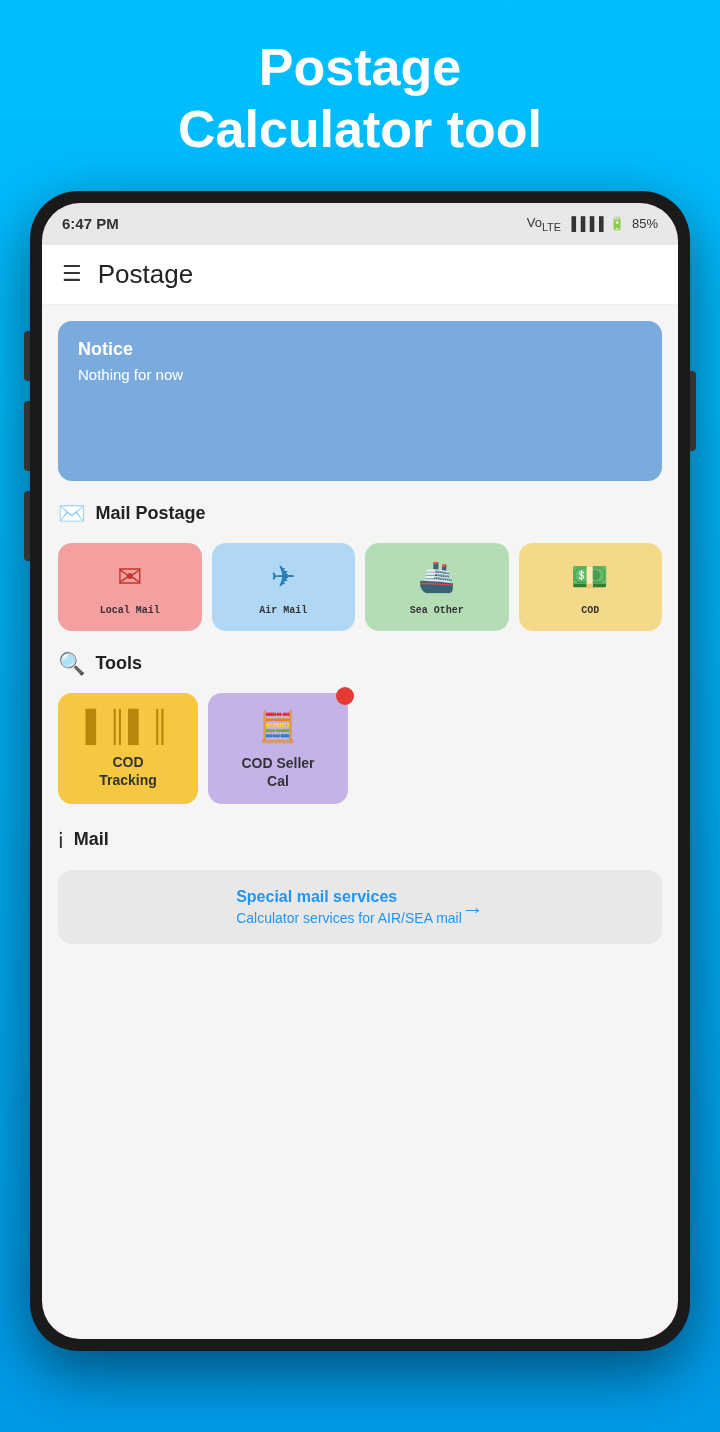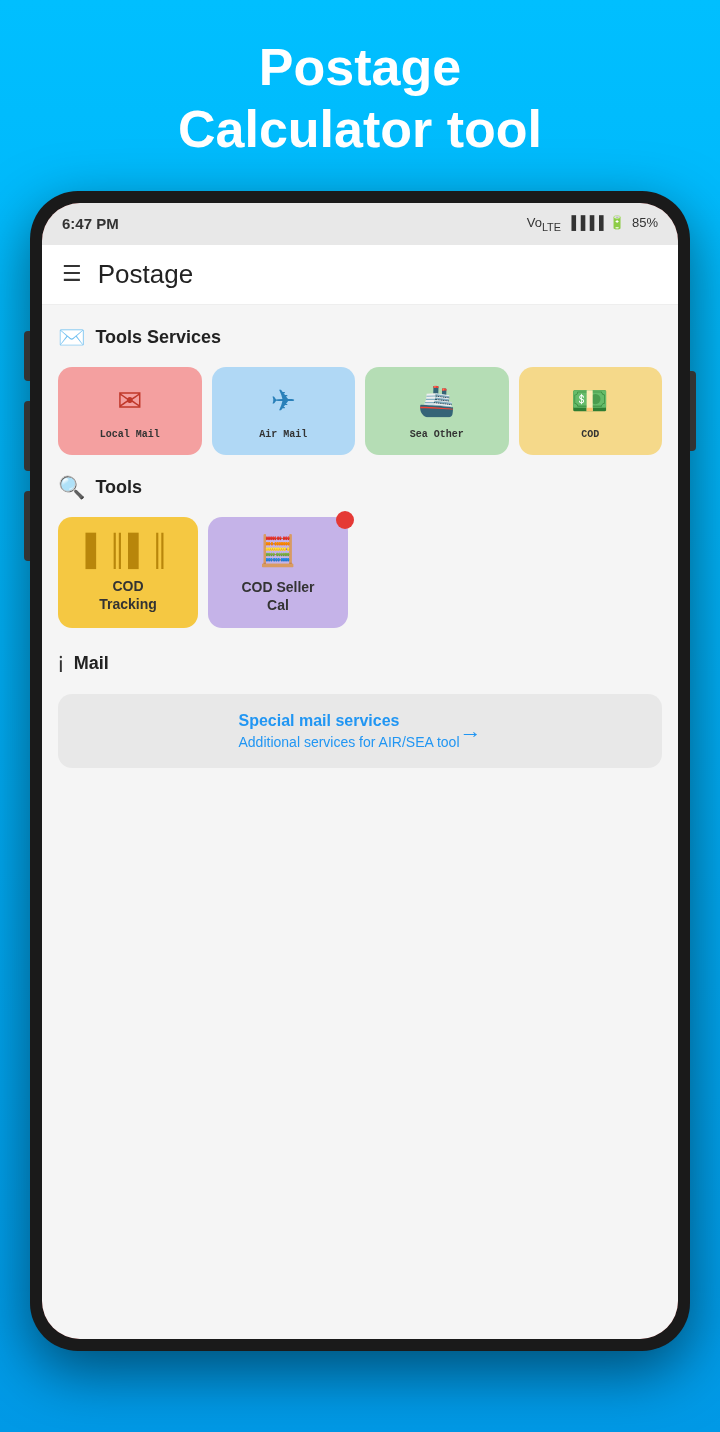--- a/index.html
+++ b/index.html
@@ -54,21 +54,21 @@
       padding: 0 20px;
       flex-shrink: 0;
     }
     .status-time {
       font-size: 15px;
       font-weight: 600;
       color: #333;
     }
     .status-icons {
       display: flex;
-      align-items: flex-start;
+      align-items: center;
       gap: 6px;
       font-size: 13px;
       color: #333;
     }
 
     
     .app-header {
       background: white;
       height: 60px;
       display: flex;
@@ -307,24 +307,28 @@
       </div>
     </div>
 
     <div class="app-header">
       <span class="hamburger-icon">☰</span>
       <span class="app-title">Postage</span>
     </div>
 
     <div class="content">
 
+      <div class="notice-card">
+        <div class="notice-title">Notice</div>
+        <div class="notice-text">Nothing for now</div>
+      </div>
 
       <div class="section-header">
         <span class="section-icon">✉️</span>
-        <span class="section-label">Tools Services</span>
+        <span class="section-label">Mail Postage</span>
       </div>
 
       <div class="services-grid">
 
         <div class="service-card local">
           <span class="service-icon">✉</span>
           <span class="service-label">Local Mail</span>
         </div>
 
         <div class="service-card air">
@@ -363,20 +367,20 @@
       </div>
 
       <div class="section-header">
         <span class="section-icon">ℹ</span>
         <span class="section-label">Mail</span>
       </div>
 
       <div class="special-mail-card">
         <div class="special-mail-texts">
           <div class="special-mail-title">Special mail services</div>
-          <div class="special-mail-sub">Additional services for AIR/SEA tool</div>
+          <div class="special-mail-sub">Calculator services for AIR/SEA mail</div>
         </div>
         <span class="arrow-icon">→</span>
       </div>
 
     </div>
   </div>
 </div>
 
 </body></html>

